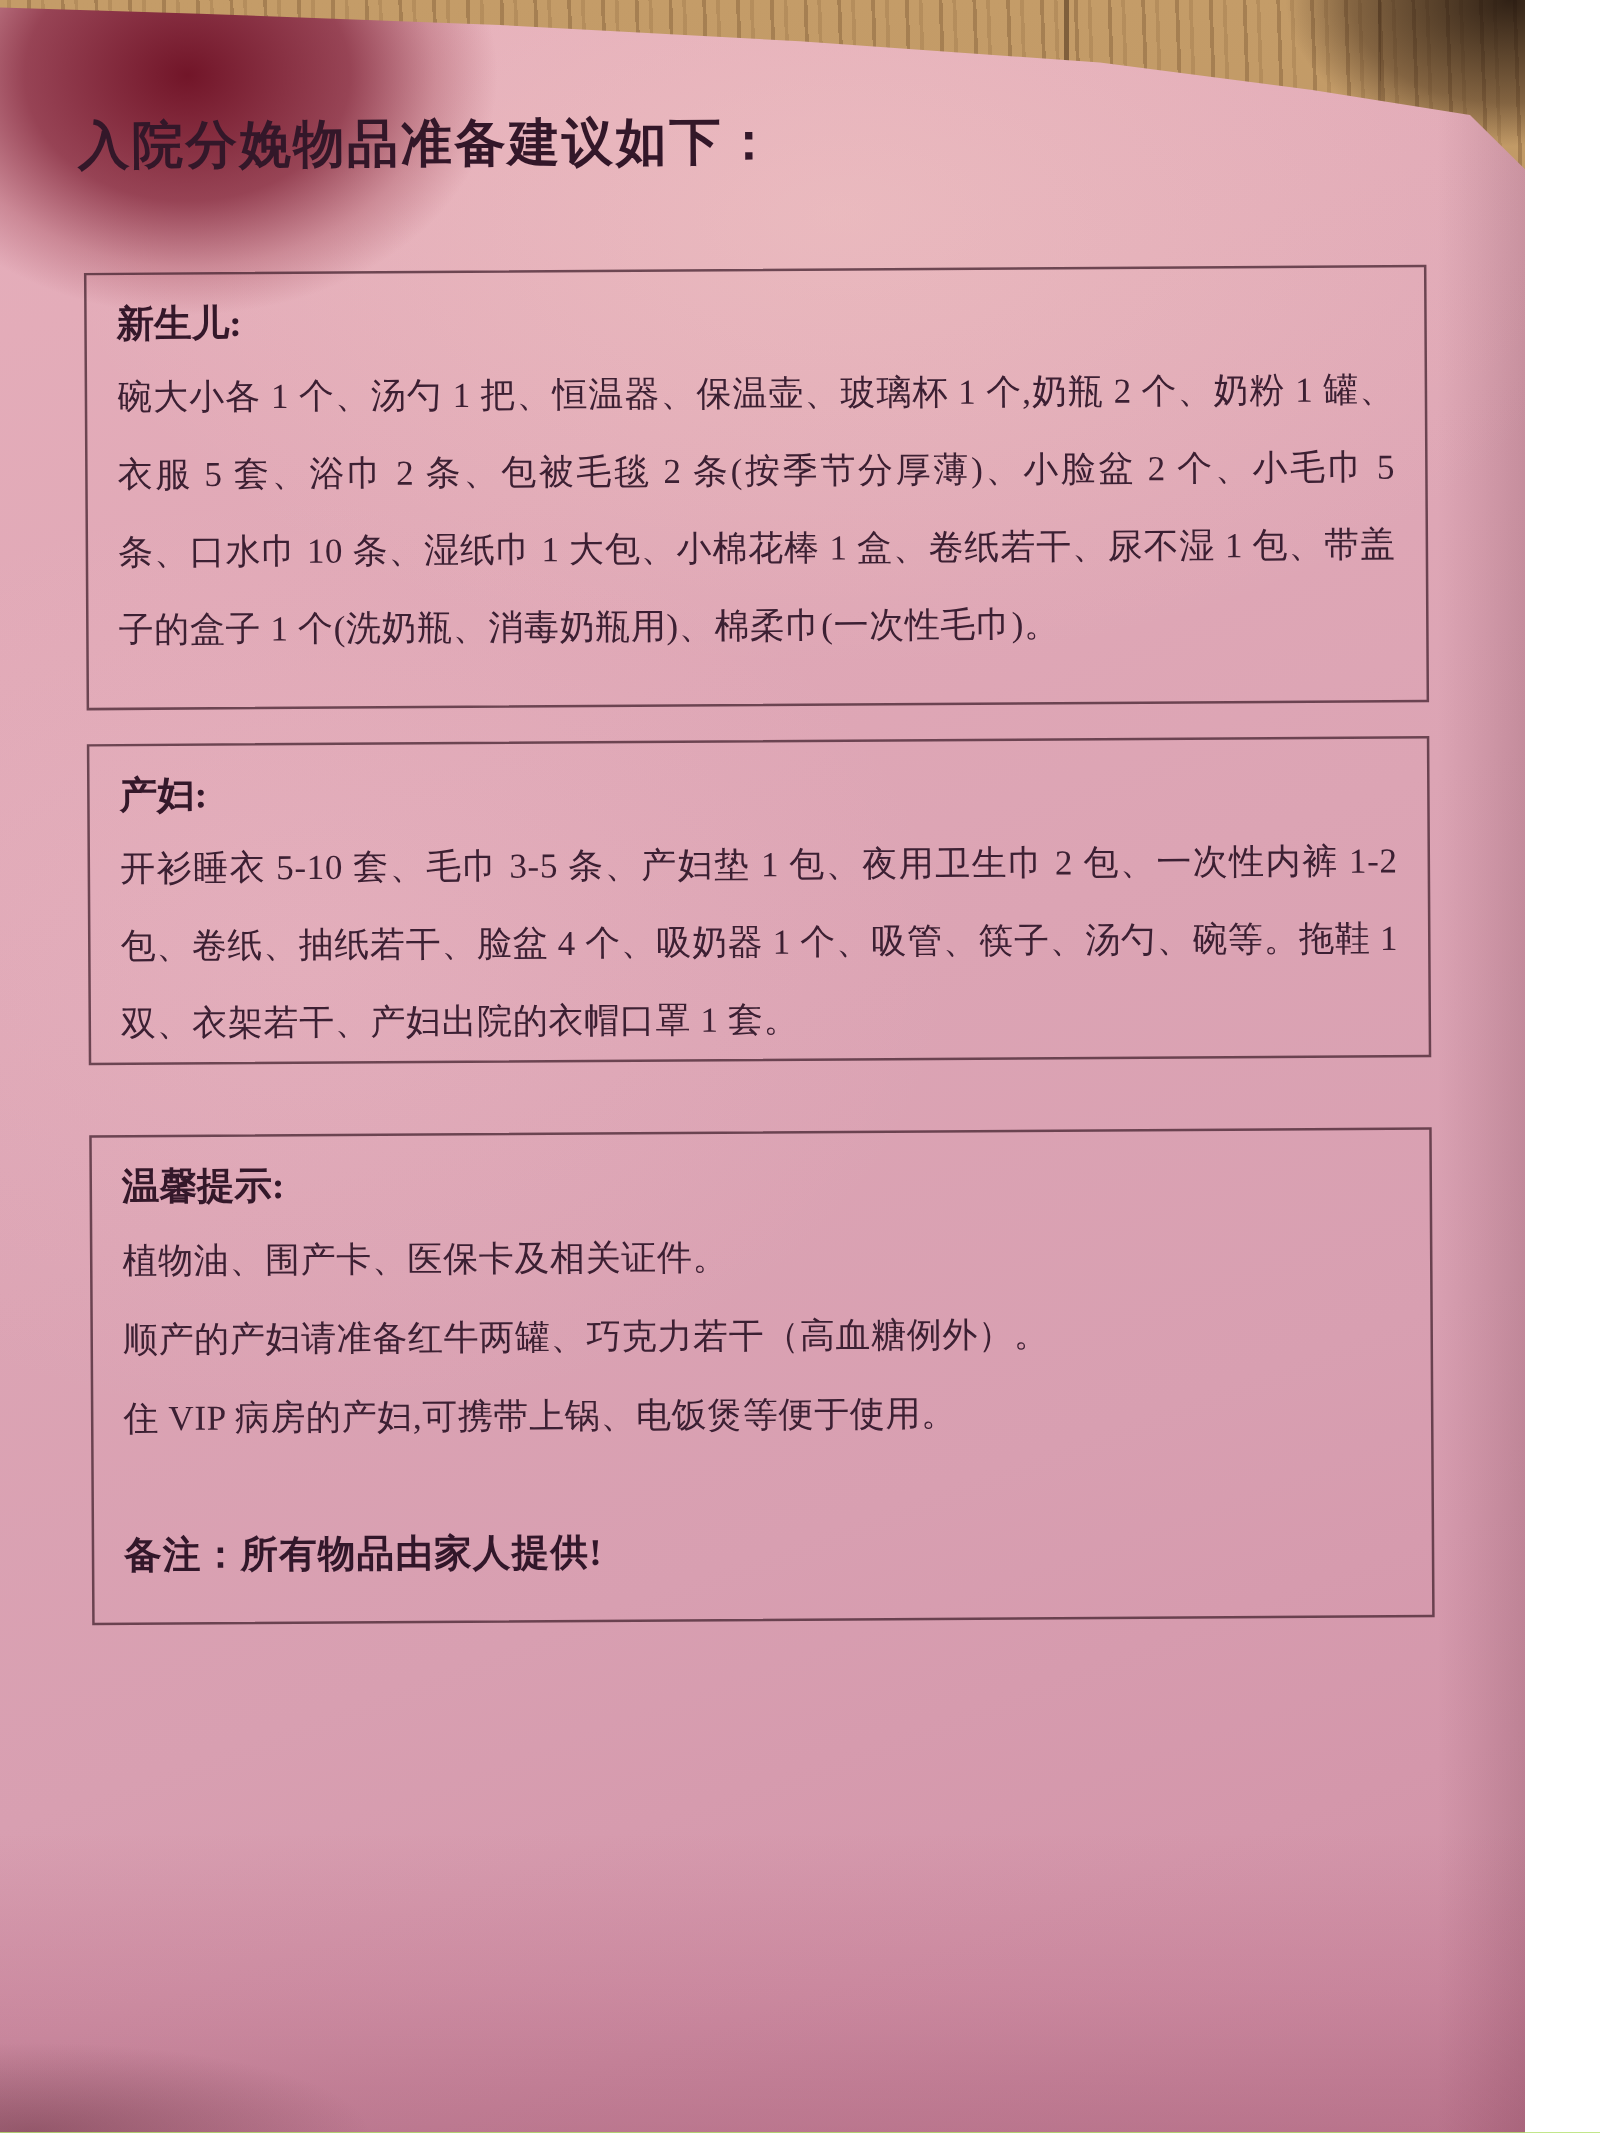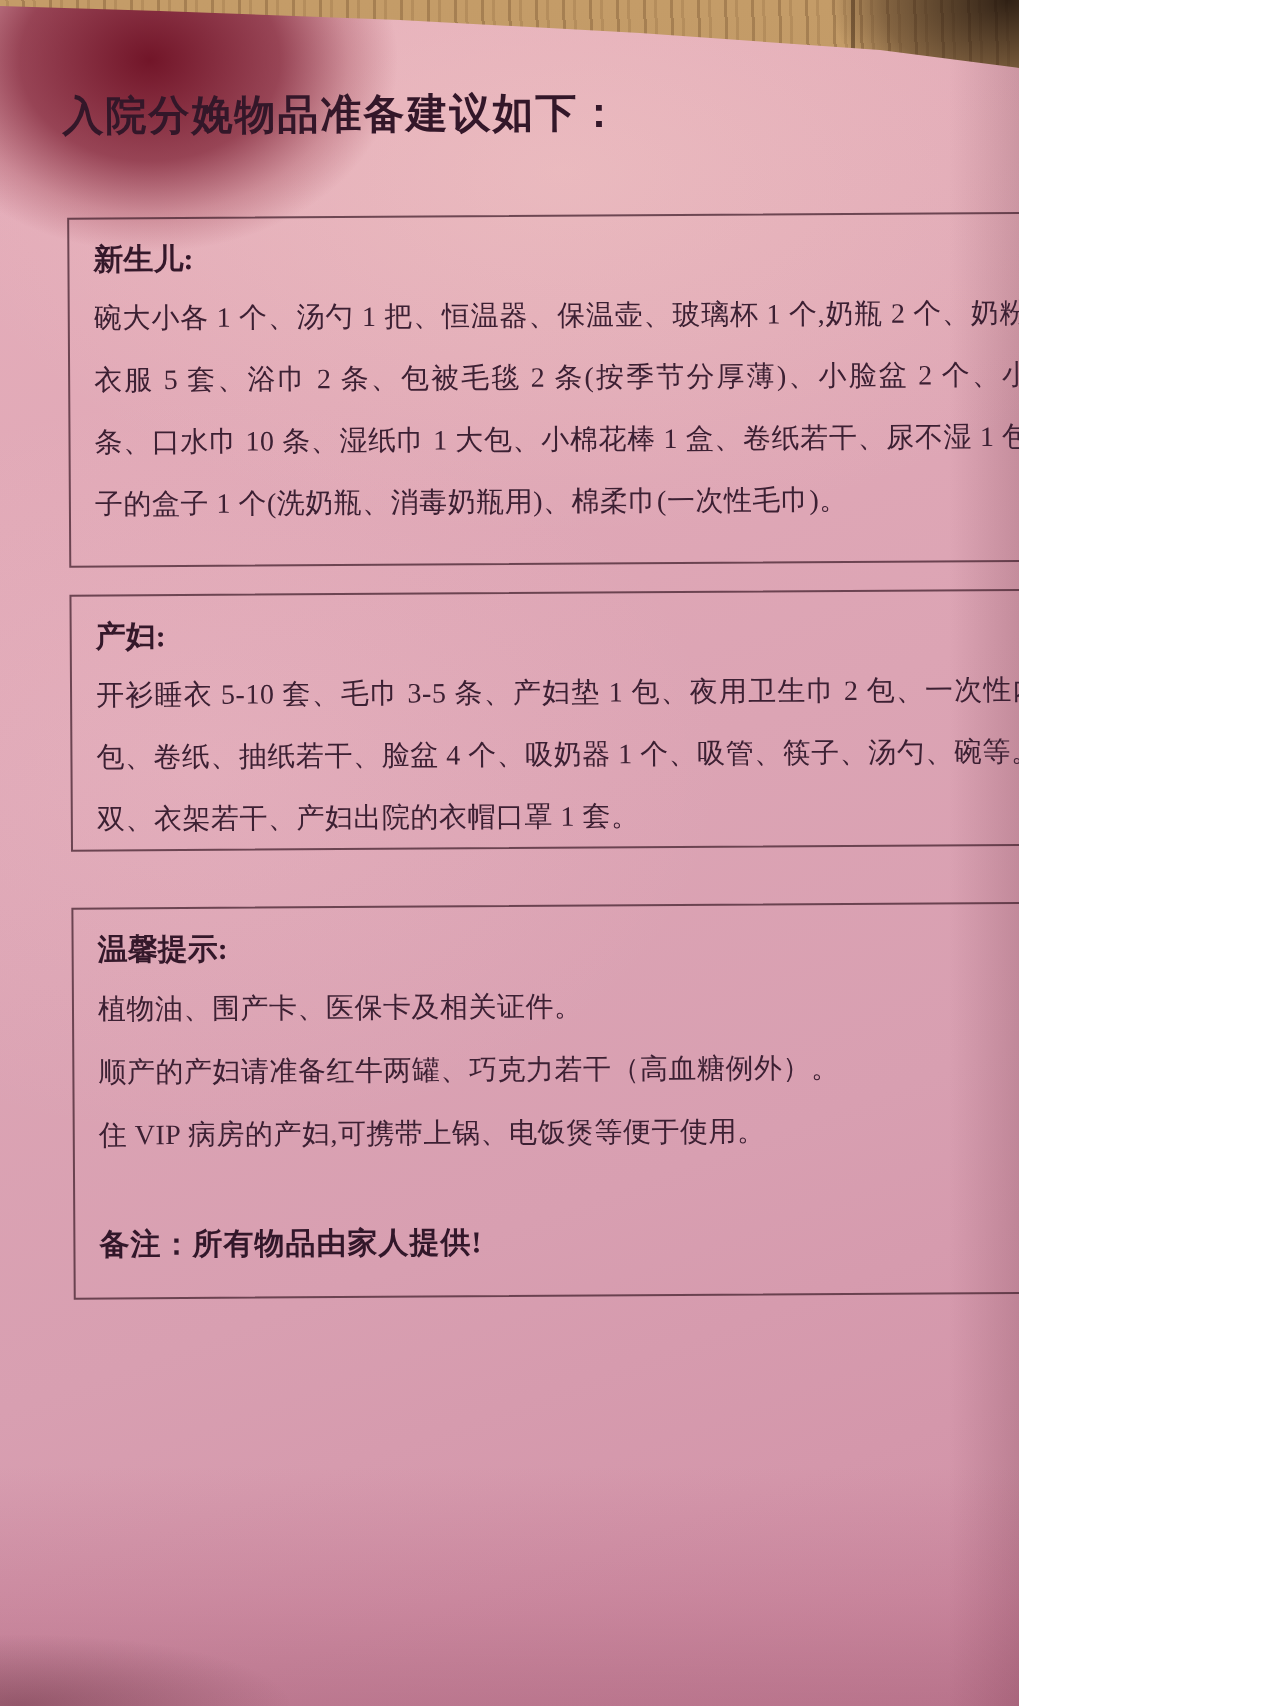--- a/index.html
+++ b/index.html
@@ -4,21 +4,21 @@
 <style>
   html, body {
     margin: 0;
     padding: 0;
     width: 1280px;
     height: 1706px;
     overflow: hidden;
   }
   .scene {
     position: relative;
-    width: 1019px;
+    width: 1220px;
     height: 1706px;
     background: #84cc16;
     font-family: "Liberation Serif", "DejaVu Serif", serif;
     overflow: hidden;
   }
 
   
   .paper {
     position: absolute;
     inset: 0;

